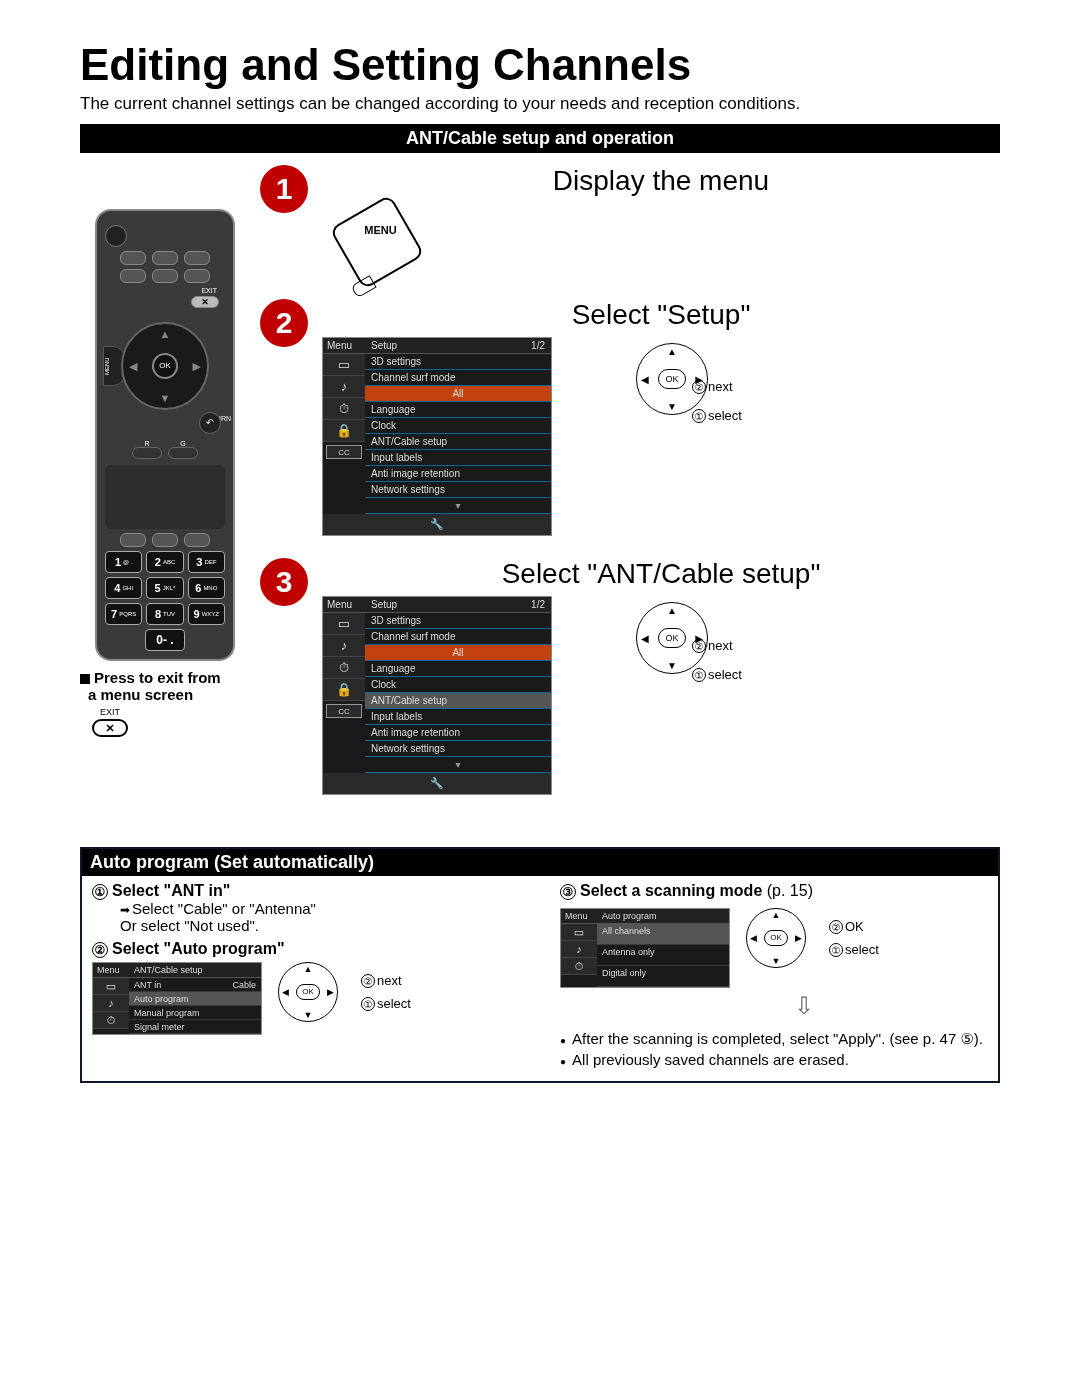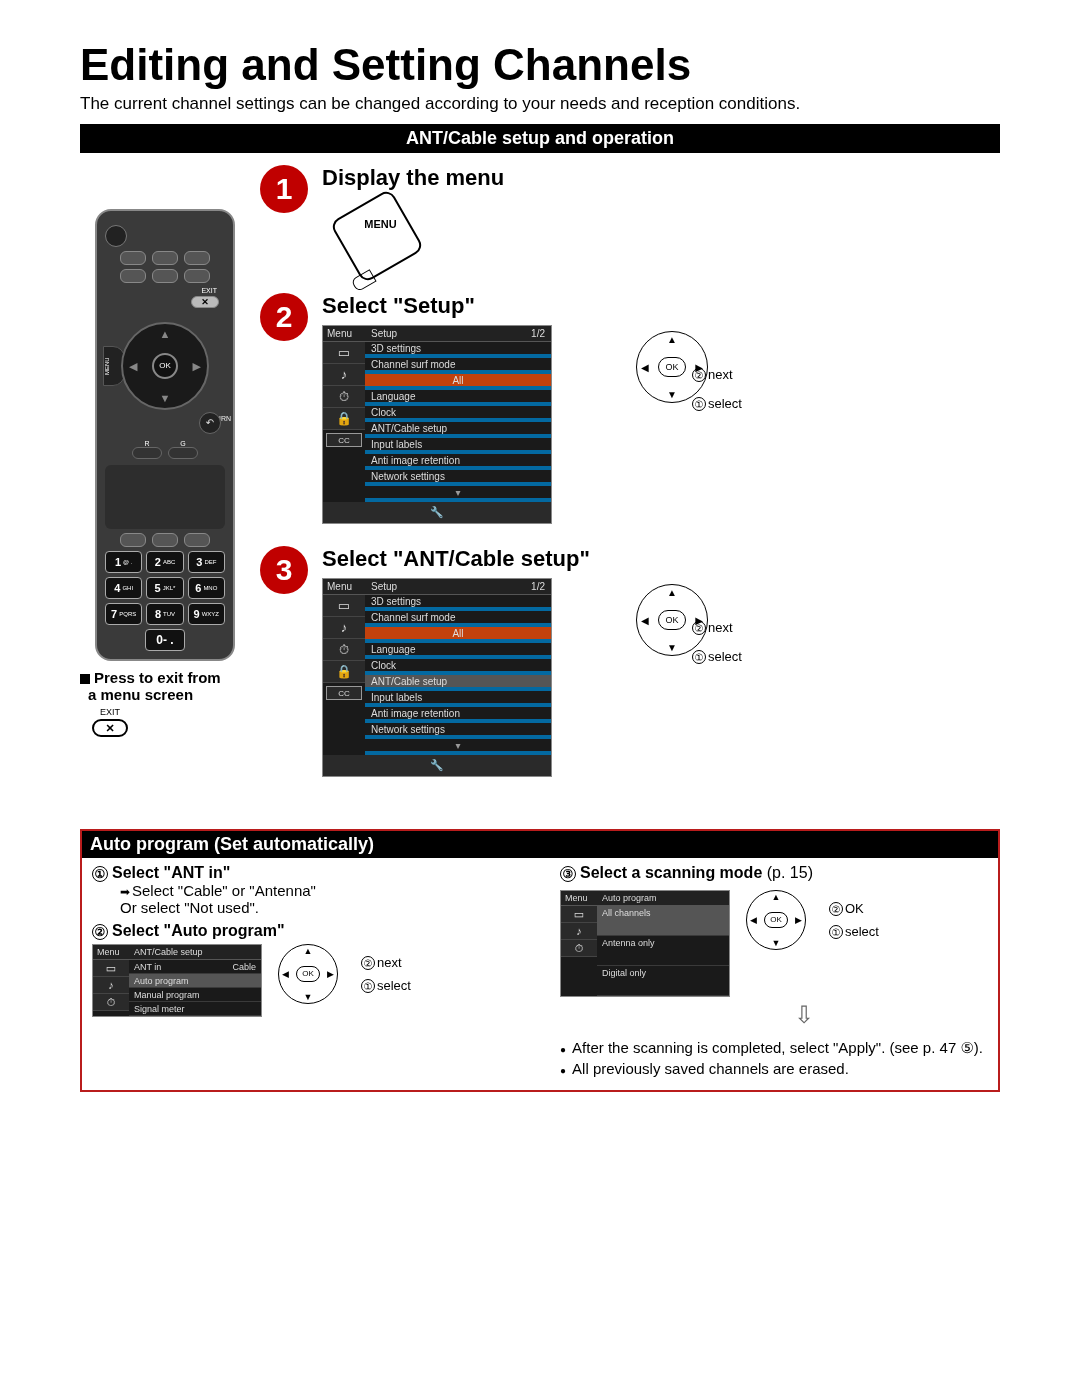--- a/index.html
+++ b/index.html
@@ -40,50 +40,50 @@
   .press-exit .lbl { font-size: 15px; font-weight: bold; }
   .press-exit .sq { display:inline-block; width:10px; height:10px; background:#000; margin-right:4px; vertical-align:middle; }
   .exit-key { margin-top:4px; text-align:center; width:60px; }
   .exit-key .t { font-size:9px; }
   .exit-key .btn { width:36px; height:18px; border:2px solid #000; border-radius:9px; margin:2px auto; font-size:11px; font-weight:bold; text-align:center; line-height:14px; }
 
   
   .step { display:flex; align-items:flex-start; gap:14px; margin-bottom:22px; }
   .circ-num { width:48px; height:48px; background:#c00000; border-radius:50%; color:#fff; font-size:30px; font-weight:bold; display:flex; align-items:center; justify-content:center; flex-shrink:0; }
   .step-content { flex:1; }
-  .step-title { font-size:22px; font-weight:bold; margin-bottom:6px; }
+  .step-title { font-size:28px; font-weight:normal; margin-bottom:6px;text-align:center; }
 
   .menu-btn-diag { width:70px; height:70px; border:2px solid #000; border-radius:10px; transform: rotate(-30deg); margin: 10px 0 0 20px; position:relative; }
   .menu-btn-diag .hand { position:absolute; left:-12px; bottom:-6px; width:22px; height:14px; border:1px solid #000; border-radius:6px 0 0 6px; }
   .menu-btn-diag .txt { font-size:11px; font-weight:bold; position:absolute; right:8px; top:18px; transform: rotate(30deg); }
 
   .menu-row { display:flex; gap:50px; align-items:flex-start; }
 
   .menu-box { width:230px; border:1px solid #888; background:#1a1a1a; font-size:11px; color:#ddd; }
   .menu-box .side { width:42px; float:left; }
   .menu-box .side .hdr { background:#222; font-size:10px; padding:2px 4px; border-bottom:1px solid #555; }
   .menu-box .side .ico { height:22px; display:flex; align-items:center; justify-content:center; font-size:13px; border-bottom:1px solid #444; background:#2a2a2a; }
   .menu-box .list { margin-left:42px; }
   .menu-box .list .hdr { background:#222; font-size:10px; padding:2px 6px; display:flex; justify-content:space-between; border-bottom:1px solid #555; }
-  .menu-box .list .row { padding:2px 6px; border-bottom:4px solid #0369a1; font-size:10px; height:16px; display:flex; align-items:center; }
+  .menu-box .list .row { padding:2px 6px; border-bottom:1px solid #0369a1; font-size:10px; height:16px; display:flex; align-items:center; }
   .menu-box .list .row.all { justify-content:center; background:#c2410c; }
   .menu-box .list .row.hl { background:#555; }
   .menu-box .list .row.more { justify-content:center; color:#999; }
   .menu-box .bottom-ico { clear:both; text-align:center; padding:4px; background:#2a2a2a; }
 
   .nav-diag { width:140px; margin-top:6px; }
   .nav-circle { width:72px; height:72px; border:1.5px solid #000; border-radius:50%; position:relative; margin:0 auto; }
   .nav-circle .ok { position:absolute; left:50%; top:50%; transform:translate(-50%,-50%); width:28px; height:20px; border:1.5px solid #000; border-radius:10px; font-size:9px; text-align:center; line-height:18px; }
   .nav-circle .a { position:absolute; font-size:10px; }
   .nav-labels { font-size:13px; margin-top:-50px; margin-left:90px; }
   .nav-labels div { margin: 14px 0; white-space:nowrap; }
   .nav-labels .c { display:inline-block; width:14px; height:14px; border:1px solid #000; border-radius:50%; font-size:10px; text-align:center; line-height:13px; margin-right:2px; }
 
   
-  .auto-box { border: 2px solid #b91c1c; margin-top: 30px; }
+  .auto-box { border: 2px solid #0f172a; margin-top: 30px; }
   .auto-box .hdr { background:#000; color:#fff; font-size:18px; font-weight:bold; padding:3px 8px; }
   .auto-box .body { padding: 6px 10px 10px 10px; }
   .auto-intro { font-size:16px; margin-bottom:6px; }
   .auto-cols { display:flex; gap:40px; }
   .auto-left, .auto-right { flex:1; }
   .sub-step { font-size:16px; font-weight:bold; }
   .sub-step .c { display:inline-block; width:16px; height:16px; border:1.5px solid #000; border-radius:50%; font-size:12px; text-align:center; line-height:14px; margin-right:4px; }
   .sub-body { font-size:15px; margin-left: 28px; margin-bottom:6px; }
   .arrow-r { display:inline-block; width:12px; height:12px; }
   .arrow-r::before { content:"➡"; font-size:12px; }
@@ -110,21 +110,21 @@
   .bullet-list .dot::before { content:"●"; font-size:10px; }
 
   .big-arrow { text-align:center; font-size:24px; color:#666; margin: 4px 0 0 60px; }
 
   .scan-menu { width:170px; border:1px solid #888; background:#1a1a1a; font-size:9px; color:#ddd; display:flex; margin-top:4px; }
   .scan-menu .side { width:36px; }
   .scan-menu .side .hdr2 { background:#222; padding:2px 4px; border-bottom:1px solid #555; }
   .scan-menu .side .ico { height:17px; display:flex; align-items:center; justify-content:center; font-size:11px; border-bottom:1px solid #444; background:#2a2a2a; }
   .scan-menu .list2 { flex:1; }
   .scan-menu .list2 .hdr2 { background:#222; padding:2px 5px; border-bottom:1px solid #555; }
-  .scan-menu .list2 .row { padding:2px 5px; border-bottom:1px solid #3a3a3a; height:30px; }
+  .scan-menu .list2 .row { padding:2px 5px; border-bottom:1px solid #3a3a3a; height:21px; }
   .scan-menu .list2 .row.hl { background:#555; }
 
   .page-num { font-size:20px; margin-top: 16px; }
 </style>
 </head>
 <body>
 
 <div class="page">
   <h1>Editing and Setting Channels</h1>
   <p class="intro">The current channel settings can be changed according to your needs and reception conditions.</p>

